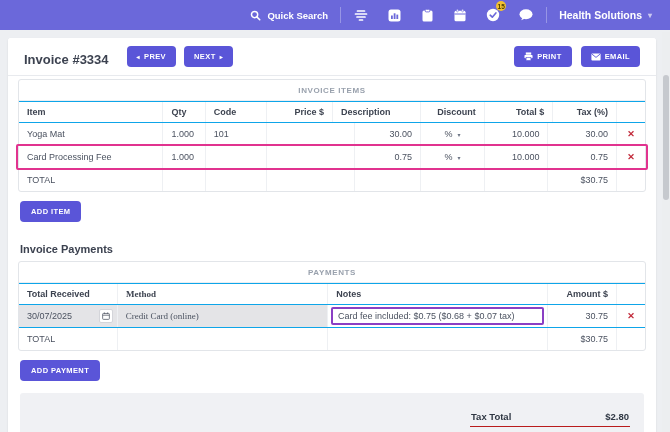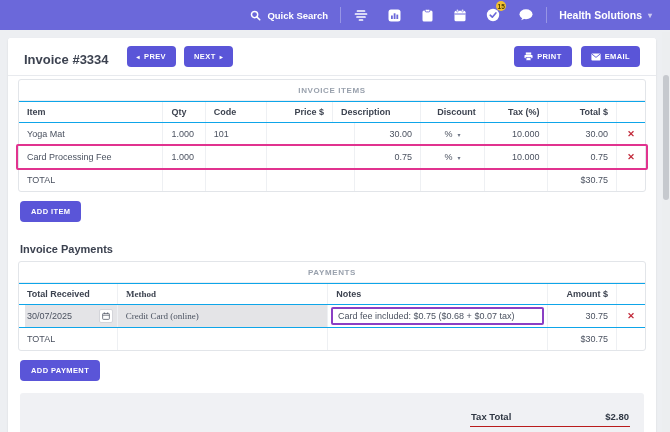--- a/index.html
+++ b/index.html
@@ -80,21 +80,21 @@
 
   .pct-caret { font-size: 6px; color: #6d7585; margin-left: 5px; }
   .del { color: #c22b3b; font-weight: 700; font-size: 9px; cursor: pointer; }
 
   .hl-row-box {
     position: absolute; top: -2px; bottom: -2px; left: -3px; right: -3px;
     border: 2px solid #e1338f; border-radius: 2px; pointer-events: none; z-index: 3;
   }
 
   .gray-fill { background: #e4e4e7; width: 100%; height: 100%; display: flex; align-items: center; padding: 0 8px; min-height: 22px; font-size: 9px; color: #4b5260; }
-  .date-fill { justify-content: space-between; padding: 0 4px 0 2px; cursor: pointer; margin-left: 6px; }
+  .date-fill { justify-content: space-between; padding: 0 4px 0 8px; cursor: pointer; }
   .cal-btn { width: 14px; height: 14px; background: #fff; border: 1px solid #d4d5da; border-radius: 2px; display: flex; align-items: center; justify-content: center; cursor: pointer; }
 
   .note-box {
     border: 2px solid #8a3fc4; border-radius: 2px; background: #fff;
     width: 100%; padding: 2px 5px; font-size: 9px; color: #4b5260; white-space: nowrap; overflow: hidden;
   }
 
   .add-btn { margin: 9px 0 0 2px; align-self: flex-start; padding: 6px 11px; }
 
   
@@ -229,22 +229,22 @@
       <div class="panel">
         <div class="panel-caption">INVOICE ITEMS</div>
 
         <div class="trow hrow">
           <div class="cell c-item">Item</div>
           <div class="cell c-qty">Qty</div>
           <div class="cell c-code">Code</div>
           <div class="cell c-price num">Price $</div>
           <div class="cell c-desc">Description</div>
           <div class="cell c-disc num">Discount</div>
+          <div class="cell c-total num">Total $</div>
           <div class="cell c-tax num">Tax (%)</div>
-          <div class="cell c-total num">Total $</div>
           <div class="cell c-x"></div>
         </div>
 
         <div class="trow">
           <div class="cell c-item">Yoga Mat</div>
           <div class="cell c-qty">1.000</div>
           <div class="cell c-code">101</div>
           <div class="cell c-desc"></div>
           <div class="cell c-price num">30.00</div>
           <div class="cell c-disc ctr">

